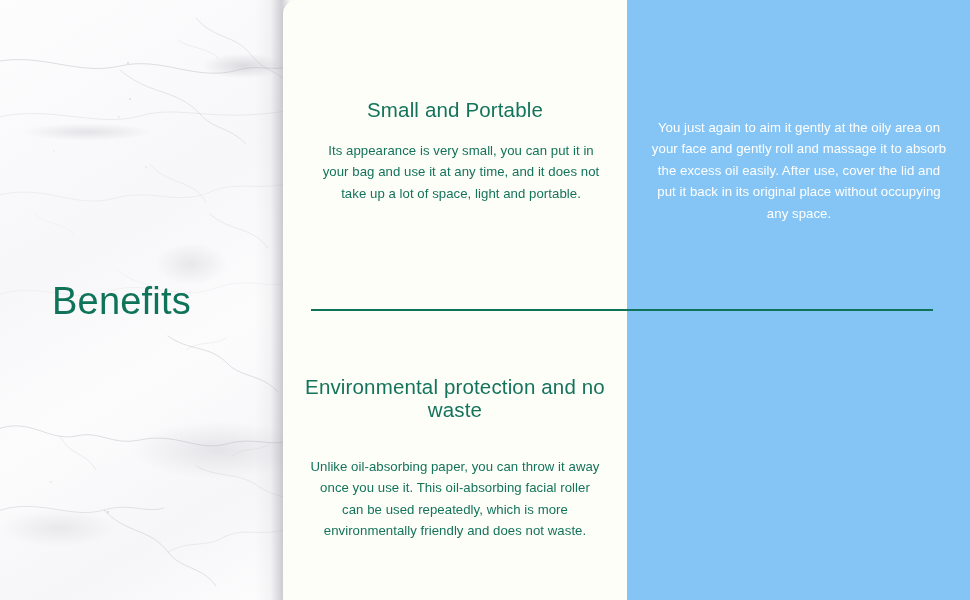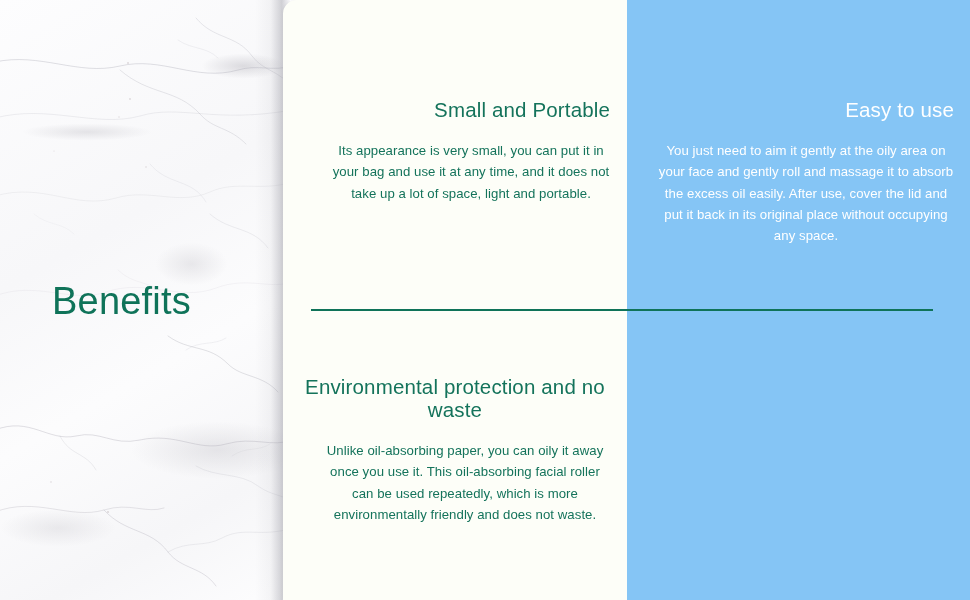--- a/index.html
+++ b/index.html
@@ -94,21 +94,21 @@
     width: 622px;
     height: 1.6px;
     background: #0f7359;
   }
 
   
   .cell {
     position: absolute;
     display: flex;
     flex-direction: column;
-    align-items: flex-end;
+    align-items: center;
   }
 
   .cell-title {
     font-size: 20.5px;
     font-weight: 400;
     line-height: 1.12;
     letter-spacing: 0.15px;
     text-align: center;
   }
 
@@ -132,21 +132,21 @@
     left: 300px; top: 99px; width: 310px;
   }
   #cell-small-portable .cell-body { margin-top: 18px; width: 278px; margin-left: 12px; }
 
   #cell-easy-use {
     left: 644px; top: 99px; width: 310px;
   }
   #cell-easy-use .cell-body { margin-top: 18px; width: 296px; }
 
   #cell-environmental {
-    left: 300px; top: 376px; width: 310px;
+    left: 300px; top: 376px; width: 310px; gap: 16px;
   }
   #cell-environmental .cell-body { margin-top: 18px; width: 290px; }
 
   #cell-easy-clean {
     left: 644px; top: 402px; width: 310px;
   }
   #cell-easy-clean .cell-body { margin-top: 18px; width: 300px; }
 </style>
 </head>
 <body>
@@ -197,23 +197,22 @@
   <div class="panel-blue"></div>
 
   <div class="divider"></div>
 
   <div class="cell tone-green" id="cell-small-portable">
     <div class="cell-title">Small and Portable</div>
     <div class="cell-body">Its appearance is very small, you can put it in your bag and use it at any time, and it does not take up a lot of space, light and portable.</div>
   </div>
 
   <div class="cell tone-white" id="cell-easy-use">
-    <div class="cell-title">Easy to use</div>
-    <div class="cell-body">You just need to aim it gently at the oily area on your face and gently roll and massage it to absorb the excess oil easily. After use, cover the lid and put it back in its original place without occupying any space.</div>
+    <div class="cell-body">You just again to aim it gently at the oily area on your face and gently roll and massage it to absorb the excess oil easily. After use, cover the lid and put it back in its original place without occupying any space.</div>
   </div>
 
   <div class="cell tone-green" id="cell-environmental">
     <div class="cell-title">Environmental protection and no waste</div>
-    <div class="cell-body">Unlike oil-absorbing paper, you can oily it away once you use it. This oil-absorbing facial roller can be used repeatedly, which is more environmentally friendly and does not waste.</div>
+    <div class="cell-body">Unlike oil-absorbing paper, you can throw it away once you use it. This oil-absorbing facial roller can be used repeatedly, which is more environmentally friendly and does not waste.</div>
   </div>
 
 
 </div>
 
 </body></html>

